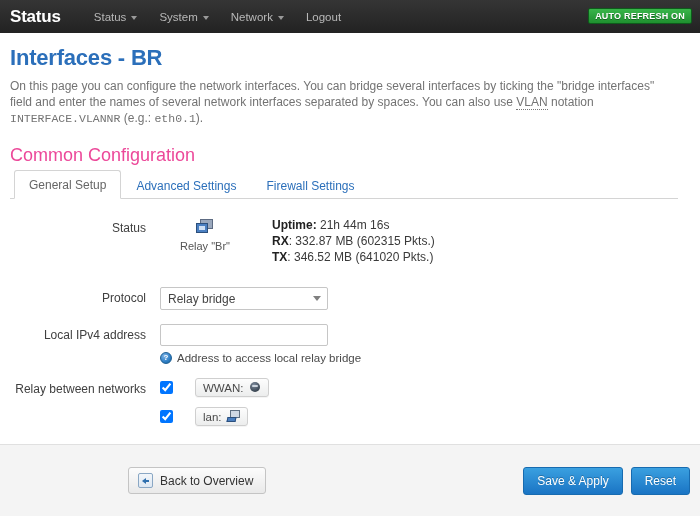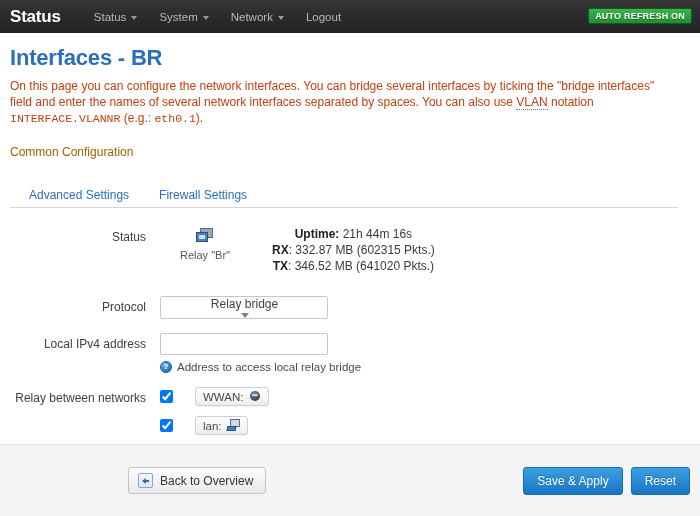--- a/index.html
+++ b/index.html
@@ -77,39 +77,39 @@
   }
   .page-title {
     color: #2b6fba;
     font-size: 22px;
     font-weight: bold;
     margin: 0 0 7px 0;
     letter-spacing: -0.2px;
   }
   .page-desc {
     font-size: 12px;
-    color: #c2410c;
+    color: #737373;
     line-height: 16px;
     margin: 0 0 18px 0;
     max-width: 690px;
   }
   .mono {
     font-family: "Liberation Mono", monospace;
     font-size: 11.5px;
   }
   .abbr-vlan {
     border-bottom: 1px dotted #777;
     cursor: help;
   }
 
   .section-title {
-    font-size: 12px;
-    color: #a16207;
+    font-size: 18px;
+    color: #ec4899;
     font-weight: normal;
-    margin: 0 0 20px 0;
+    margin: 0 0 3px 0;
   }
 
   
   .tabs {
     display: flex;
     align-items: flex-end;
     border-bottom: 1px solid #d4d4d4;
     padding-left: 4px;
     margin-bottom: 0;
   }
@@ -199,21 +199,20 @@
   .iface-name {
     font-size: 11px;
     color: #555555;
     white-space: nowrap;
   }
   .status-lines {
     padding-left: 22px;
     font-size: 12px;
     line-height: 16px;
     color: #3a3a3a;
-    text-align: center;
   }
   .status-lines b { color: #222222; }
 
   
   select.styled, .fake-select {
     width: 168px;
     height: 23px;
     font-size: 12px;
     font-family: "Liberation Sans", sans-serif;
     color: #444444;
@@ -222,21 +221,20 @@
     border-radius: 2px;
     padding: 2px 4px;
     box-sizing: border-box;
   }
   .fake-select {
     display: flex;
     align-items: center;
     justify-content: space-between;
     padding: 0 6px 0 7px;
     cursor: default;
-    flex-direction: column;
   }
   .sel-caret {
     width: 0; height: 0;
     border-left: 4px solid transparent;
     border-right: 4px solid transparent;
     border-top: 5px solid #808080;
   }
 
   
   .text-input {
@@ -436,20 +434,21 @@
 
 <div class="content">
 
   <h1 class="page-title">Interfaces - BR</h1>
 
   <p class="page-desc"><span>On this page you can configure the network interfaces. You can bridge several interfaces by ticking the "bridge interfaces" field and enter the names of several network interfaces separated by spaces. You can also use </span><span class="abbr-vlan">VLAN</span><span> notation </span><span class="mono">INTERFACE.VLANNR</span><span> (e.g.: </span><span class="mono">eth0.1</span><span>).</span></p>
 
   <h2 class="section-title">Common Configuration</h2>
 
   <div class="tabs">
+    <div class="tab active">General Setup</div>
     <div class="tab">Advanced Settings</div>
     <div class="tab">Firewall Settings</div>
   </div>
 
   <div class="form-area">
 
     <div class="form-row status-row">
       <div class="form-label">Status</div>
       <div class="form-field">
         <div class="status-wrap">

